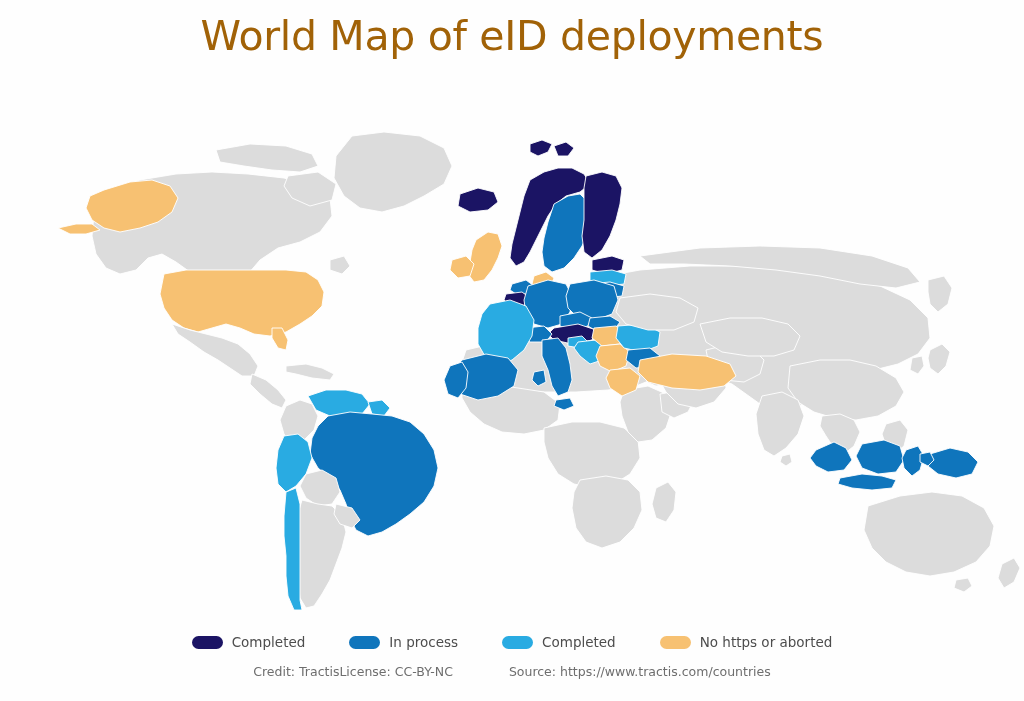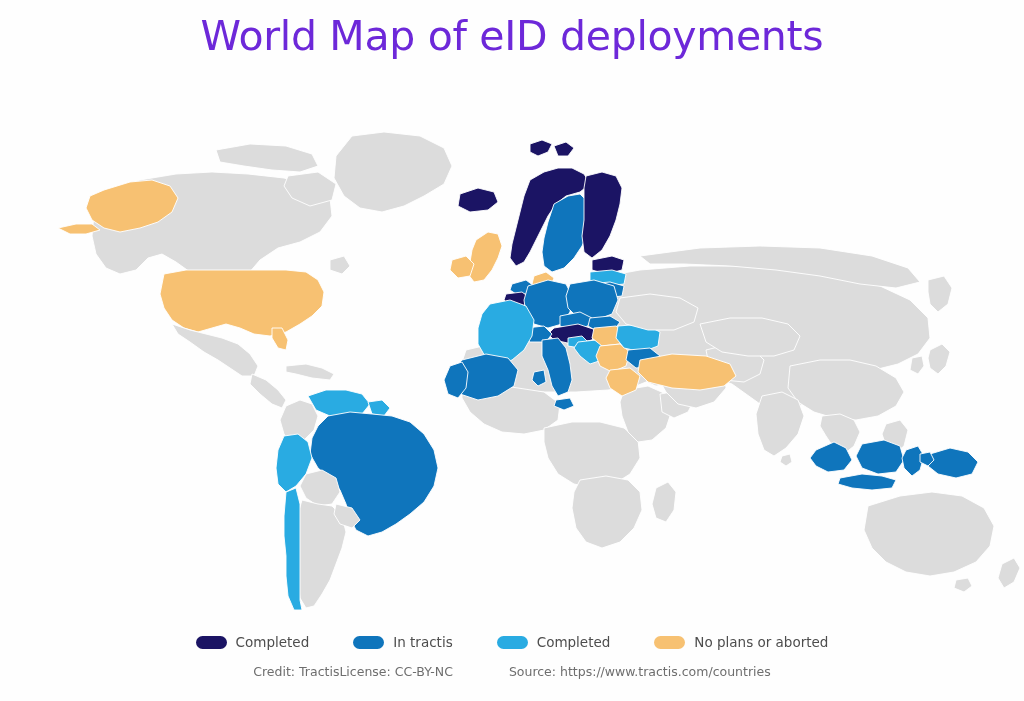--- a/index.html
+++ b/index.html
@@ -25,21 +25,21 @@
   
   .title-block {
     position: absolute;
     top: 14px;
     left: 0;
     width: 1024px;
     text-align: center;
   }
   .main-title {
     font-size: 41px;
-    color: #6d28d9;
+    color: #a16207;
     font-weight: 400;
     letter-spacing: -0.3px;
     line-height: 1.08;
     margin: 0;
     font-family: "DejaVu Sans", sans-serif;
   }
   .sub-title {
     font-size: 37px;
     color: #6b6b6b;
     font-weight: 400;
@@ -263,29 +263,29 @@
     </svg>
   </div>
 
   <div class="legend">
     <div class="legend-item">
       <span class="swatch" style="background:#1b1464"></span>
       <span class="legend-label">Completed</span>
     </div>
     <div class="legend-item">
       <span class="swatch" style="background:#0f75bc"></span>
-      <span class="legend-label">In tractis</span>
+      <span class="legend-label">In process</span>
     </div>
     <div class="legend-item">
       <span class="swatch" style="background:#29abe2"></span>
       <span class="legend-label">Completed</span>
     </div>
     <div class="legend-item">
       <span class="swatch" style="background:#f7c172"></span>
-      <span class="legend-label">No plans or aborted</span>
+      <span class="legend-label">No https or aborted</span>
     </div>
   </div>
 
   <div class="credits">
     <span class="credit-item c0">Credit: Tractis</span>
     <span class="credit-item c1">License: CC-BY-NC</span>
     <span class="credit-item c2">Source: https://www.tractis.com/countries</span>
   </div>
 
 </div>

